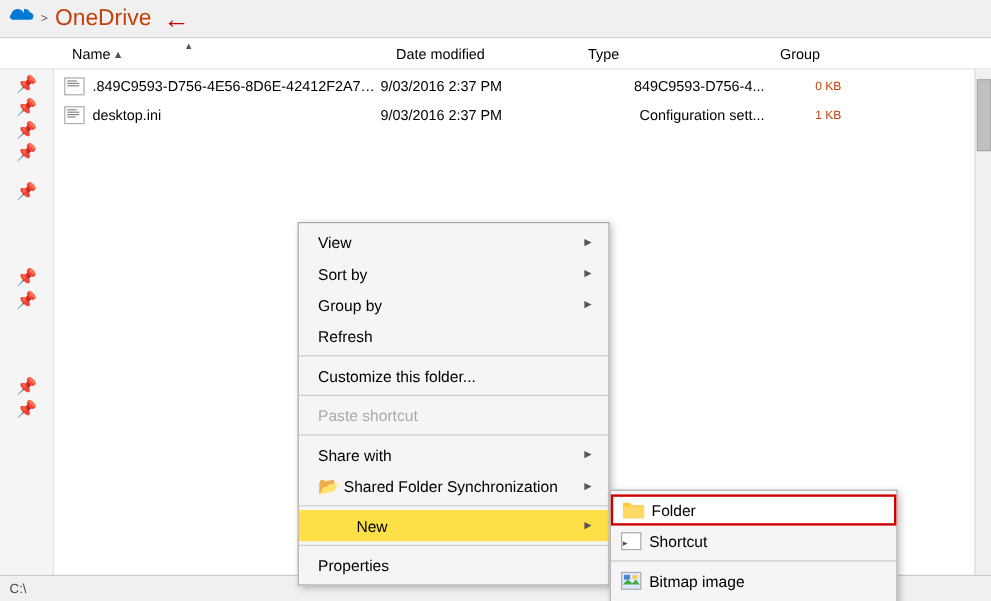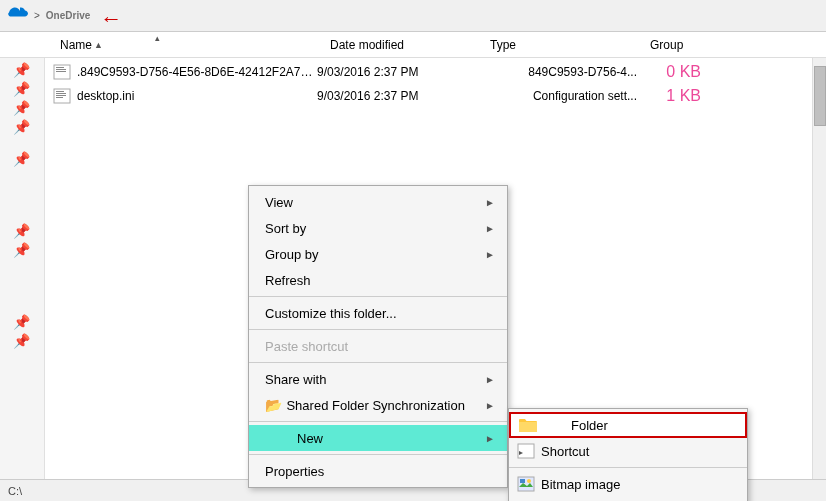--- a/index.html
+++ b/index.html
@@ -29,23 +29,23 @@
       background: #f0f0f0;
       border-bottom: 1px solid #ccc;
       padding: 0 8px;
       gap: 6px;
     }
     .breadcrumb-arrow {
       color: #555;
       font-size: 10px;
     }
     .breadcrumb-title {
-      font-size: 10px;
-      color: #737373;
-      font-weight: bold;
+      font-size: 19px;
+      color: #c2410c;
+      font-weight: normal;
     }
 
     
     .col-headers {
       display: flex;
       align-items: center;
       height: 26px;
       border-bottom: 1px solid #ddd;
       padding: 0 0 0 60px;
       background: #fff;
@@ -112,21 +112,21 @@
     }
     .file-icon {
       width: 18px;
       height: 16px;
       margin-right: 6px;
       flex-shrink: 0;
     }
     .file-name { width: 240px; font-size: 12px; color: #000; overflow: hidden; white-space: nowrap; text-overflow: ellipsis; }
     .file-date { width: 160px; font-size: 12px; color: #000; }
     .file-type { width: 160px; font-size: 12px; color: #000; overflow: hidden; white-space: nowrap; text-overflow: ellipsis; text-align: right; }
-    .file-size { width: 80px; font-size: 16px; color: #ec4899; text-align: right; padding-right: 16px; }
+    .file-size { width: 80px; font-size: 10px; color: #c2410c; text-align: right; padding-right: 16px; }
 
     
     .context-menu {
       position: absolute;
       left: 248px;
       top: 185px;
       width: 260px;
       background: #f5f5f5;
       border: 1px solid #aaa;
       box-shadow: 2px 2px 6px rgba(0,0,0,0.25);
@@ -354,35 +354,35 @@
     <div class="ctx-item">
       <span class="ctx-item-left">
         <span style="margin-right:4px; font-size:14px; color:#e07000;">📂</span>
         <span>Shared Folder Synchronization</span>
       </span>
       <span class="ctx-arrow">►</span>
     </div>
 
     <div class="ctx-separator"></div>
 
-    <div class="ctx-item highlighted" style="background:#5eead4; font-weight:normal;padding-left:48px;">
+    <div class="ctx-item highlighted" style="background:#fde047; font-weight:normal;padding-left:48px;">
       <span class="ctx-item-left">New</span>
       <span class="ctx-arrow">►</span>
     </div>
 
     <div class="ctx-separator"></div>
 
     <div class="ctx-item">
       <span class="ctx-item-left">Properties</span>
     </div>
   </div>
 
   <div class="submenu">
 
-    <div class="submenu-item active" style="border:2px solid #cc0000; background:#fff;gap:28px;">
+    <div class="submenu-item active" style="border:2px solid #cc0000; background:#fff;">
       <span class="submenu-item-icon">
         <svg width="18" height="14" viewBox="0 0 18 14">
           <path d="M0 2 Q0 1 1 1 L6 1 L7.5 3 L17 3 Q18 3 18 4 L18 13 Q18 14 17 14 L1 14 Q0 14 0 13 Z" fill="#ffc83d"></path>
           <path d="M0 4 L18 4 L18 13 Q18 14 17 14 L1 14 Q0 14 0 13 Z" fill="#ffd966"></path>
         </svg>
       </span>
       <span>Folder</span>
     </div>
 
     <div class="submenu-item">

